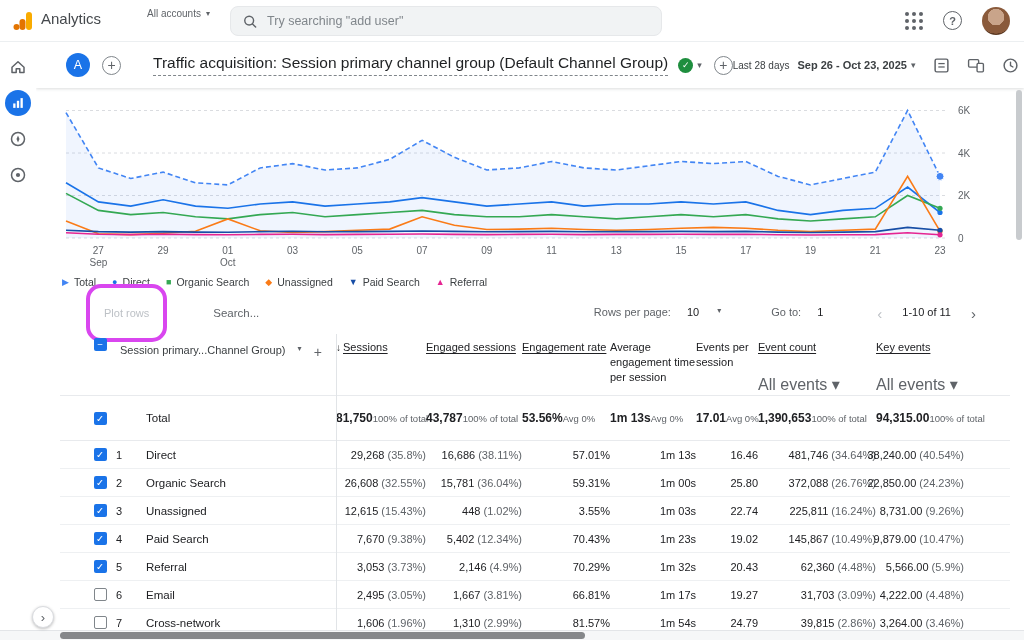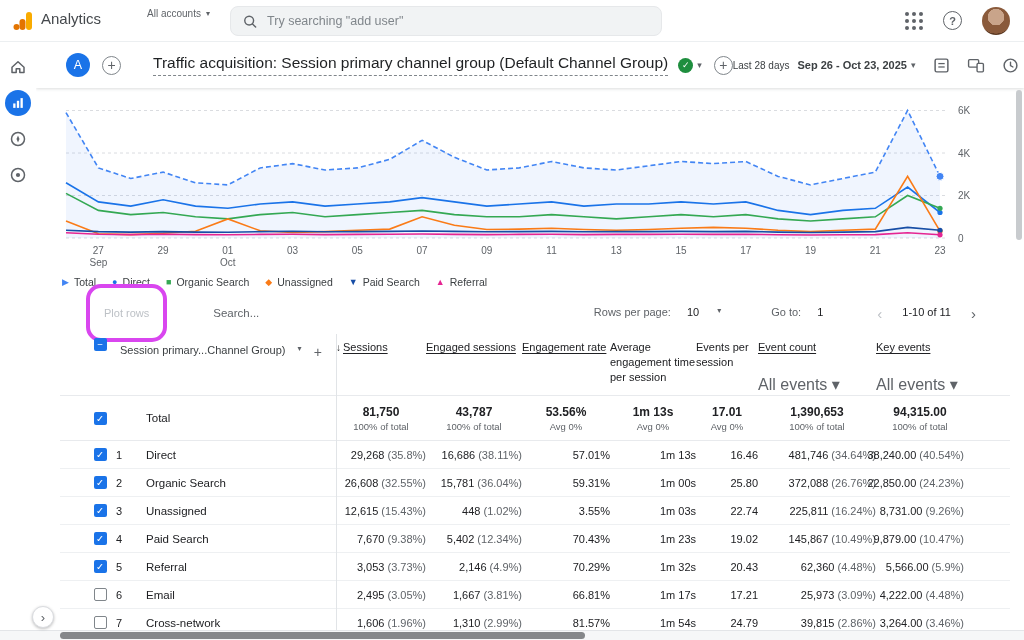--- a/index.html
+++ b/index.html
@@ -86,21 +86,21 @@
   padding-top:6px;padding-left:4px}
 .dim-plus{margin-left:auto;margin-right:14px;color:#5f6368;font-size:14px}
 .metric-h{font-size:11px;color:#202124;text-align:left;line-height:1.35;padding-top:2px}
 .metric-h .lbl.u{text-decoration:underline;text-underline-offset:2px}
 .metric-h .sub{color:#5f6368;font-size:16px;margin-top:19px}
 .sort-arrow{font-size:10px;margin-right:2px}
 .total-row{min-height:46px;border-top:1px solid #e8eaed;border-bottom:1px solid #e8eaed;padding:6px 0}
 .total-name{font-size:11.5px;padding-left:4px}
 .metric-c{display:flex;justify-content:flex-end;white-space:nowrap;font-size:11px;gap:3px}
 .metric-c .pct{color:#5f6368}
-.total-cell{display:flex;flex-direction:column;align-items:center;white-space:nowrap}
+.total-cell{display:flex;flex-direction:row;align-items:flex-start;white-space:nowrap}
 .total-v{font-weight:bold;font-size:12px}
 .total-sub{font-size:9.5px;color:#5f6368;margin-top:2px}
 .data-row{height:28px;border-bottom:1px solid #eef0f2}
 .row-num{font-size:11px;color:#202124}
 .row-name{font-size:11.5px;padding-left:4px}
 
 
 .hscroll{position:absolute;left:0;right:0;bottom:0;height:10px;background:#f6f7f8;border-top:1px solid #e3e5e8;z-index:11}
 .hscroll .thumb{position:absolute;left:60px;top:1px;width:525px;height:7px;background:#85878a;border-radius:4px}
 .vscroll{position:absolute;right:2px;top:90px;width:6px;height:150px;background:#c8cbce;border-radius:3px;z-index:12}
@@ -531,24 +531,24 @@
               <span class="v">1,667</span>
               <span class="pct">(3.81%)</span>
             </div>
             <div class="metric-c">
               <span class="v">66.81%</span>
             </div>
             <div class="metric-c">
               <span class="v">1m 17s</span>
             </div>
             <div class="metric-c">
-              <span class="v">17.21</span>
-            </div>
-            <div class="metric-c">
-              <span class="v">25,973</span>
+              <span class="v">19.27</span>
+            </div>
+            <div class="metric-c">
+              <span class="v">31,703</span>
               <span class="pct">(3.09%)</span>
             </div>
             <div class="metric-c">
               <span class="v">4,222.00</span>
               <span class="pct">(4.48%)</span>
             </div>
             <div class="pad"></div>
           </div>
           <div class="grid-row data-row">
             <div class="cb-cell">

